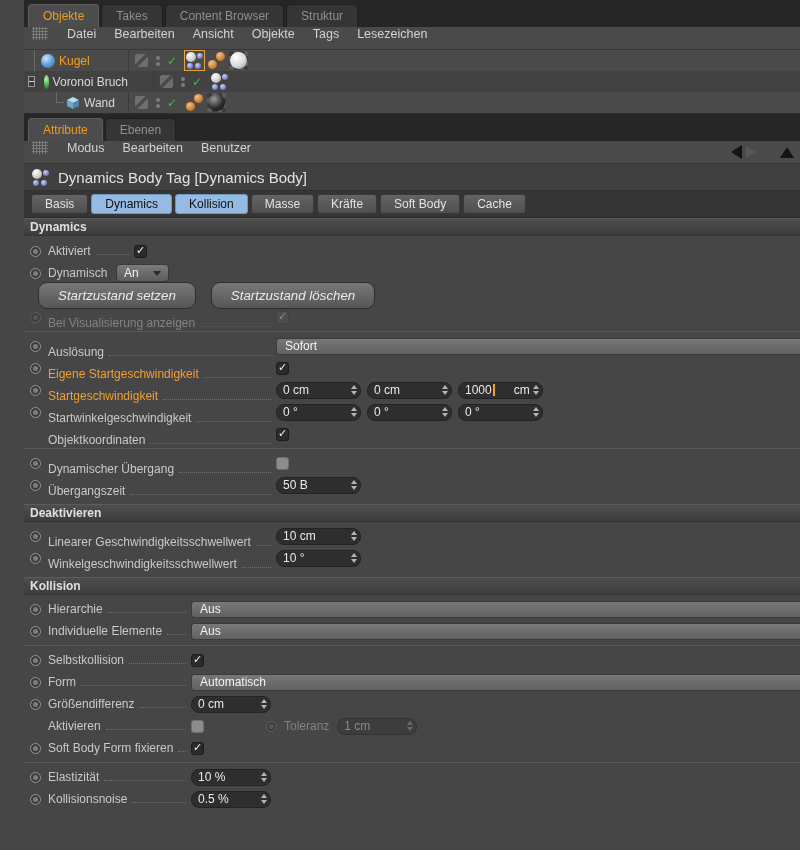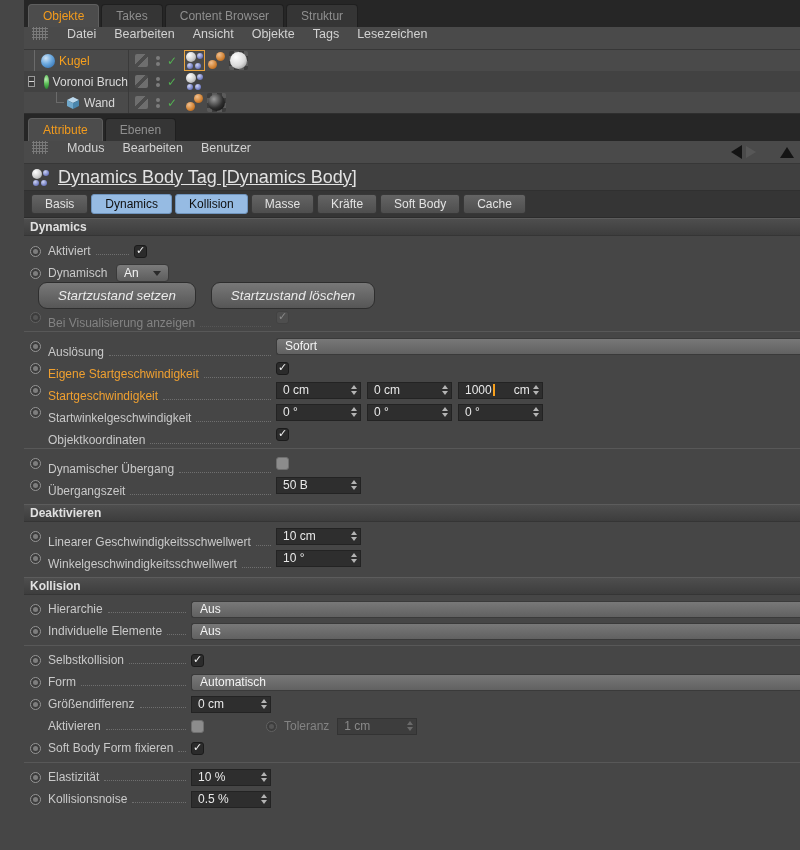--- a/index.html
+++ b/index.html
@@ -21,21 +21,21 @@
   .menuitem { color:#d2d2d2; padding:0 9px; font-size:12.5px; }
   .nav-arrows { position:absolute; right:6px; top:0; height:100%; display:flex; align-items:center; gap:10px; }
   .arr { width:0; height:0; }
   .arr-back  { border-top:7px solid transparent; border-bottom:7px solid transparent; border-right:11px solid #141414; }
   .arr-fwd   { border-top:6px solid transparent; border-bottom:6px solid transparent; border-left:10px solid #575757; margin-left:-6px; }
   .arr-up    { border-left:7px solid transparent; border-right:7px solid transparent; border-bottom:11px solid #141414; margin-left:14px; }
 
   
   .tree { background:#464646; border-bottom:1px solid #2e2e2e; }
   .trow { height:21px; display:flex; align-items:center; }
-  .trow.alt { background:#424242; }
+  .trow.alt { background:#424242;gap:25px; }
   .trow:not(.alt){ background:#4a4a4a; }
   .tname { flex:0 0 104px; display:flex; align-items:center; height:100%; position:relative; overflow:hidden; }
   .guide-v { position:absolute; left:10px; top:0; bottom:0; width:1px; background:#6b6b6b; }
   .guide-elbow { position:absolute; left:32px; top:0; height:11px; width:8px;
                  border-left:1px solid #6b6b6b; border-bottom:1px solid #6b6b6b; }
   .expander { width:11px; height:11px; border:1px solid #9a9a9a; background:#3a3a3a; margin-left:4px;
               display:flex; align-items:center; justify-content:center; }
   .expander::after{ content:""; width:5px; height:1px; background:#d8d8d8; }
   .obj-label { margin-left:4px; color:#d8d8d8; white-space:nowrap; }
   .obj-label.sel { color:#f7a01d; }
@@ -63,21 +63,21 @@
                  background:radial-gradient(circle at 35% 30%, #f0c090, #d08030 60%, #92511a); }
   .orangeball-b { position:absolute; left:1px; bottom:1px; width:9px; height:9px; border-radius:50%;
                  background:radial-gradient(circle at 35% 30%, #f0c090, #d08030 60%, #92511a); }
   .mat { border-radius:2px; background:repeating-conic-gradient(#5a5a5a 0 25%, #3c3c3c 0 50%) 0 0/10px 10px; }
   .matball { position:absolute; inset:1px; border-radius:50%; }
   .matball.white { background:radial-gradient(circle at 35% 30%, #ffffff, #d9d9d9 55%, #7e7e7e); }
   .matball.black { background:radial-gradient(circle at 35% 30%, #9a9a9a, #2e2e2e 55%, #070707); }
 
   
   .attr-title { height:27px; background:#404040; display:flex; align-items:center; padding-left:7px;
-                border-bottom:1px solid #303030; color:#e2e2e2; font-size:18px;text-decoration:underline; }
+                border-bottom:1px solid #303030; color:#e2e2e2; font-size:15px; }
   .attr-title .tagbox { margin-right:8px; }
   .sectabs { height:27px; background:#353535; display:flex; align-items:center; padding-left:7px; gap:3px;
              border-bottom:1px solid #2c2c2c; }
   .stab { height:20px; display:flex; align-items:center; justify-content:center; padding:0 13px; border-radius:3px;
           background:linear-gradient(#646464,#4e4e4e); border:1px solid #383838; color:#e3e3e3; }
   .stab.on { background:#96bbe3; color:#101010; border-color:#6f94bd; }
 
   
   .params { background:#464646; }
   .sechead { height:18px; background:linear-gradient(#4e4e4e,#3d3d3d); border-top:1px solid #5c5c5c;
@@ -95,21 +95,21 @@
   .lbl.orange { color:#f0a030; }
   .lbl.dis { color:#838383; }
   .leader { flex:1; min-width:4px; border-bottom:1px dotted #6f6f6f; margin:0 5px 3px 5px; height:1px; }
   .leader.dis { border-color:#565656; }
   .w-dyn { width:228px;margin-top:12px; } .w-koll { width:143px; } .w-akt { width:86px; }
   .cb { width:13px; height:13px; border-radius:3px; flex:none; display:flex; align-items:center; justify-content:center; }
   .cb.on { background:#2b2b2b; border:1px solid #1b1b1b; color:#f2f2f2; font-size:11px; font-weight:bold; }
   .cb.on::after{ content:"✓"; margin-top:-1px; }
   .cb.on.dis { background:#4e4e4e; border-color:#424242; color:#8a8a8a; }
   .cb.off { background:#8c8c8c; border:1px solid #6f6f6f; }
-  .field { height:17px; background:#2e2e2e; border:1px solid #232323; border-radius:0; display:flex;
+  .field { height:17px; background:#2e2e2e; border:1px solid #232323; border-radius:8px; display:flex;
            align-items:center; color:#e9e9e9; flex:none; }
   .field .fval { flex:1; padding-left:6px; white-space:nowrap; display:flex; align-items:center; }
   .field.dis { background:#3d3d3d; color:#8a8a8a; border-color:#333; }
   .fw { width:85px; margin-right:6px; } .fw80 { width:80px; }
   .spin { width:13px; height:100%; display:flex; flex-direction:column; align-items:center; justify-content:center;
           gap:2px; flex:none; }
   .tup { width:0; height:0; border-left:3px solid transparent; border-right:3px solid transparent; border-bottom:4px solid #b5b5b5; }
   .tdn { width:0; height:0; border-left:3px solid transparent; border-right:3px solid transparent; border-top:4px solid #b5b5b5; }
   .spin.dis .tup{ border-bottom-color:#6a6a6a; } .spin.dis .tdn{ border-top-color:#6a6a6a; }
   .caret { width:2px; height:12px; background:#f7a01d; margin:0 1px; }

